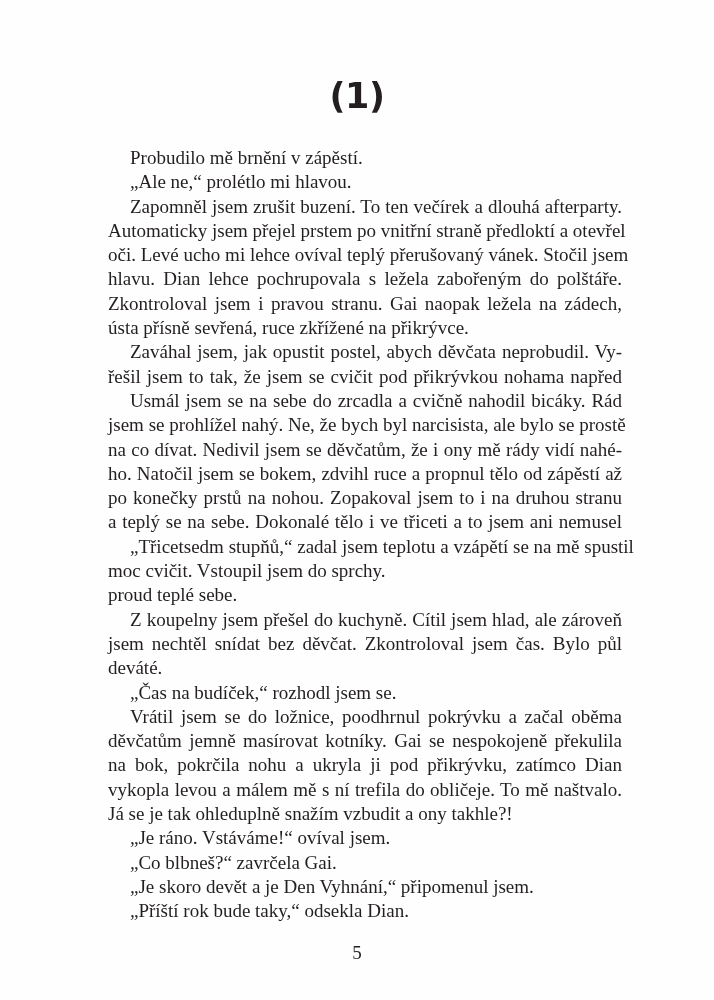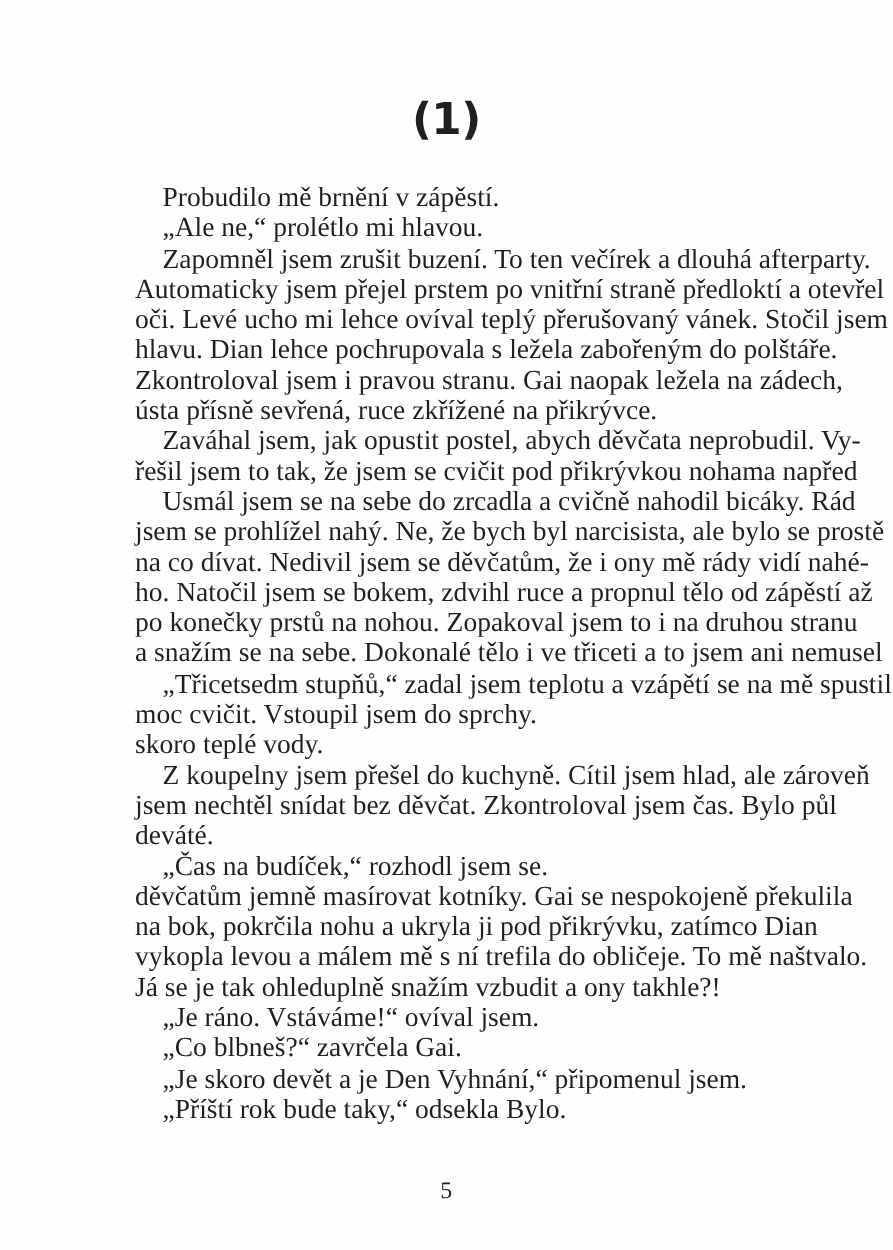--- a/index.html
+++ b/index.html
@@ -5,21 +5,21 @@
   html, body { margin: 0; padding: 0; background: #ffffff; }
   body { width: 714px; height: 1000px; position: relative; overflow: hidden; color: #231f20; }
   .page { position: absolute; left: 0; top: 0; width: 714px; height: 1000px; background: #fefefe; }
   .chapter-title {
     position: absolute; left: 0; width: 714px; top: 76px; text-align: center;
     font-family: "DejaVu Sans", sans-serif; font-weight: bold; font-size: 35px; letter-spacing: -0.5px;
     color: #231f20;
   }
   .body-text {
     position: absolute; left: 108px; width: 514px; top: 146px;
-    font-family: "Liberation Serif", serif; font-size: 22px; line-height: 24.3px;
+    font-family: "Liberation Serif", serif; font-size: 19px; line-height: 24.3px;
   }
   .line {
     display: block; height: 24.3px; white-space: nowrap;
     text-align: justify; text-align-last: justify;
   }
   .line.last { text-align-last: left; }
   .line.indent { padding-left: 22px; }
   .page-number {
     position: absolute; left: 0; width: 714px; top: 942px; text-align: center;
     font-family: "Liberation Serif", serif; font-size: 19px; color: #231f20;
@@ -39,31 +39,32 @@
       <span class="line">hlavu. Dian lehce pochrupovala s ležela zabořeným do polštáře.</span>
       <span class="line">Zkontroloval jsem i pravou stranu. Gai naopak ležela na zádech,</span>
       <span class="line last">ústa přísně sevřená, ruce zkřížené na přikrývce.</span>
       <span class="line indent">Zaváhal jsem, jak opustit postel, abych děvčata neprobudil. Vy-</span>
       <span class="line">řešil jsem to tak, že jsem se cvičit pod přikrývkou nohama napřed</span>
       <span class="line indent">Usmál jsem se na sebe do zrcadla a cvičně nahodil bicáky. Rád</span>
       <span class="line">jsem se prohlížel nahý. Ne, že bych byl narcisista, ale bylo se prostě</span>
       <span class="line">na co dívat. Nedivil jsem se děvčatům, že i ony mě rády vidí nahé-</span>
       <span class="line">ho. Natočil jsem se bokem, zdvihl ruce a propnul tělo od zápěstí až</span>
       <span class="line">po konečky prstů na nohou. Zopakoval jsem to i na druhou stranu</span>
-      <span class="line">a snažím se na sebe. Dokonalé tělo i ve třiceti a to jsem ani nemusel</span>
+      <span class="line">a teplý se na sebe. Dokonalé tělo i ve třiceti a to jsem ani nemusel</span>
       <span class="line indent">„Třicetsedm stupňů,“ zadal jsem teplotu a vzápětí se na mě spustil</span>
       <span class="line last">moc cvičit. Vstoupil jsem do sprchy.</span>
-      <span class="line last">skoro teplé vody.</span>
+      <span class="line last">proud teplé sebe.</span>
       <span class="line indent">Z koupelny jsem přešel do kuchyně. Cítil jsem hlad, ale zároveň</span>
       <span class="line">jsem nechtěl snídat bez děvčat. Zkontroloval jsem čas. Bylo půl</span>
       <span class="line last">deváté.</span>
       <span class="line indent last">„Čas na budíček,“ rozhodl jsem se.</span>
+      <span class="line indent">Vrátil jsem se do ložnice, poodhrnul pokrývku a začal oběma</span>
       <span class="line">děvčatům jemně masírovat kotníky. Gai se nespokojeně překulila</span>
       <span class="line">na bok, pokrčila nohu a ukryla ji pod přikrývku, zatímco Dian</span>
       <span class="line">vykopla levou a málem mě s ní trefila do obličeje. To mě naštvalo.</span>
       <span class="line last">Já se je tak ohleduplně snažím vzbudit a ony takhle?!</span>
       <span class="line indent last">„Je ráno. Vstáváme!“ ovíval jsem.</span>
       <span class="line indent last">„Co blbneš?“ zavrčela Gai.</span>
       <span class="line indent last">„Je skoro devět a je Den Vyhnání,“ připomenul jsem.</span>
-      <span class="line indent last">„Příští rok bude taky,“ odsekla Bylo.</span>
+      <span class="line indent last">„Příští rok bude taky,“ odsekla Dian.</span>
     </div>
   <div class="page-number">5</div>
 </div>
 
 </body></html>

